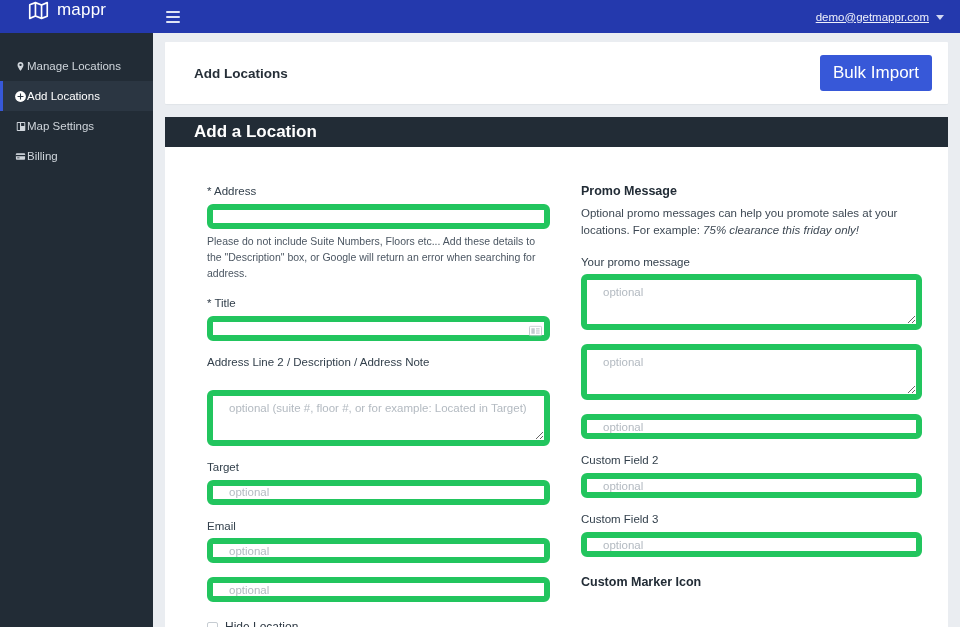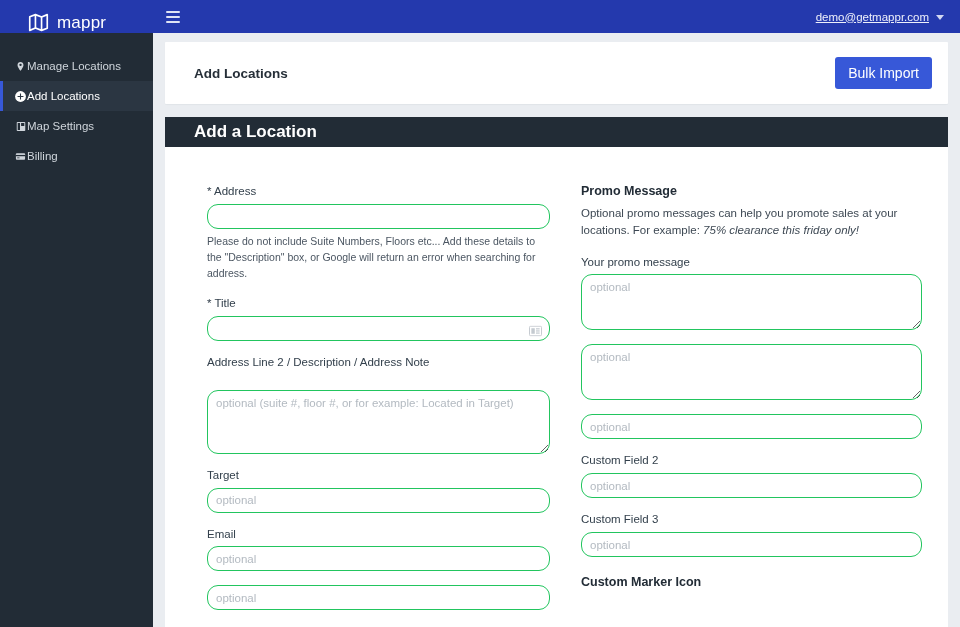--- a/index.html
+++ b/index.html
@@ -13,21 +13,21 @@
   }
 
   
   #topbar {
     position: absolute; top: 0; left: 0; width: 960px; height: 33px;
     background: #2439ad;
     display: flex; align-items: center;
   }
   #brand {
     width: 153px; height: 33px; flex: 0 0 153px;
-    display: flex; align-items: flex-end; gap: 8px;
+    display: flex; align-items: flex-start; gap: 8px;
     padding-left: 28px;
   }
   #brand .logo-icon { width: 21px; height: 21px; display: block; }
   #brand .brand-text {
     color: #ffffff; font-size: 17px; font-weight: 500; letter-spacing: .2px;
   }
   #hamburger {
     margin-left: 13px; width: 18px; height: 18px;
     display: flex; flex-direction: column; justify-content: center; gap: 3px;
     cursor: pointer;
@@ -79,21 +79,21 @@
     background: #ffffff; border-radius: 1px;
     height: 62px; display: flex; align-items: center;
     padding: 0 16px 0 29px;
     box-shadow: 0 1px 1px rgba(30,40,60,.04);
   }
   #page-title { font-size: 13.5px; font-weight: bold; color: #262f38; }
   #page-head .spacer { flex: 1 1 auto; }
   #bulk-import {
     background: #3758d8; color: #ffffff; border: none; border-radius: 3px;
     font-family: "Liberation Sans", sans-serif;
-    font-size: 14px; font-weight: 500;
+    font-size: 17px; font-weight: 500;
     padding: 8px 13px; cursor: pointer;
   }
 
   
   #panel { margin-top: 13px; background: #ffffff; }
   #panel-head {
     background: #222c36; color: #ffffff;
     height: 30px; display: flex; align-items: center;
     padding-left: 29px;
     font-size: 17px; font-weight: bold;
@@ -109,29 +109,29 @@
   .field { margin-bottom: 14px; }
   .field-label {
     display: block; font-size: 11.5px; color: #33404c;
     margin-bottom: 5px; line-height: 1.3;
   }
   .input-wrap { position: relative; }
   input.txt, textarea.txt {
     width: 100%;
     font-family: "Liberation Sans", sans-serif;
     font-size: 11.5px; color: #36414d;
-    border: 1px solid #22c55e; border-radius: 11px;
+    border: 6px solid #22c55e; border-radius: 6px;
     background: #ffffff;
-    padding: 6px 8px;
+    padding: 6px 16px;
     outline: none;
   }
   input.txt { height: 25px; }
   input.txt::placeholder, textarea.txt::placeholder { color: #b3bac1; }
   textarea.txt { resize: vertical; display: block; }
-  textarea.ta-sm { height: 64px; margin-top: 20px; }
+  textarea.ta-sm { height: 56px; margin-top: 20px; }
   textarea.ta-md { height: 56px; }
   .help {
     font-size: 10.5px; color: #4b5662; line-height: 1.55;
     margin-top: 4px;
   }
   .title-ico {
     position: absolute; right: 8px; top: 50%; transform: translateY(-50%);
     width: 13px; height: 11px; pointer-events: none;
   }
 

